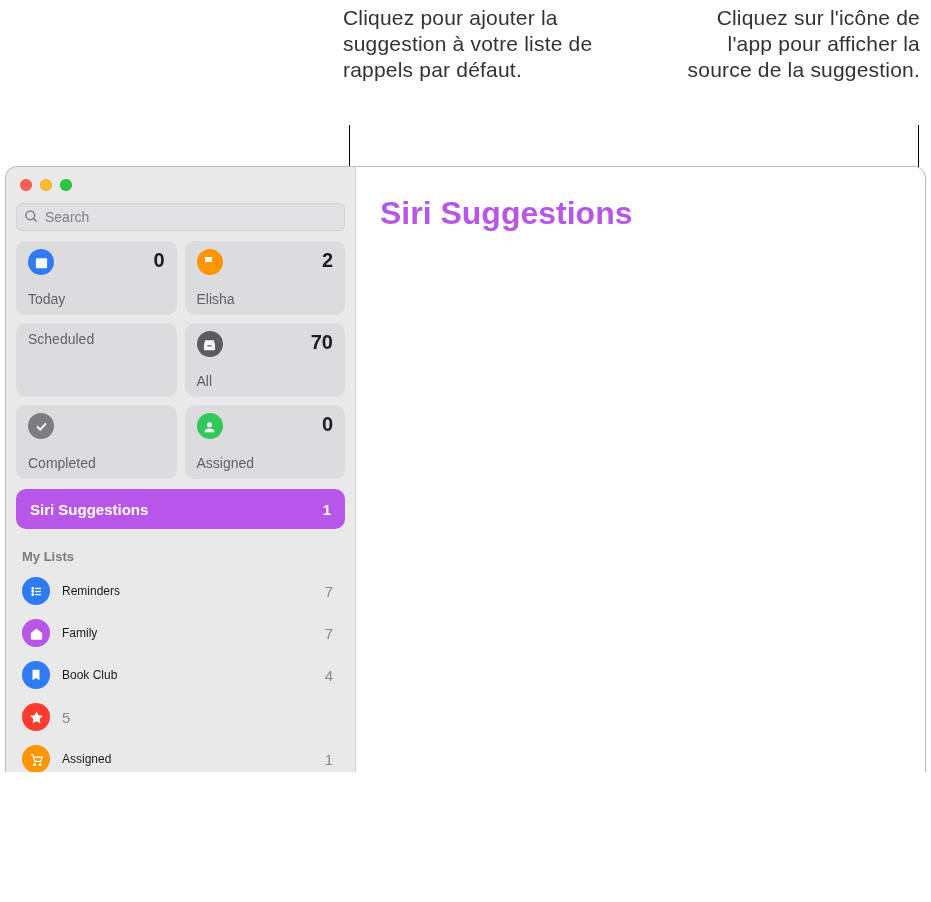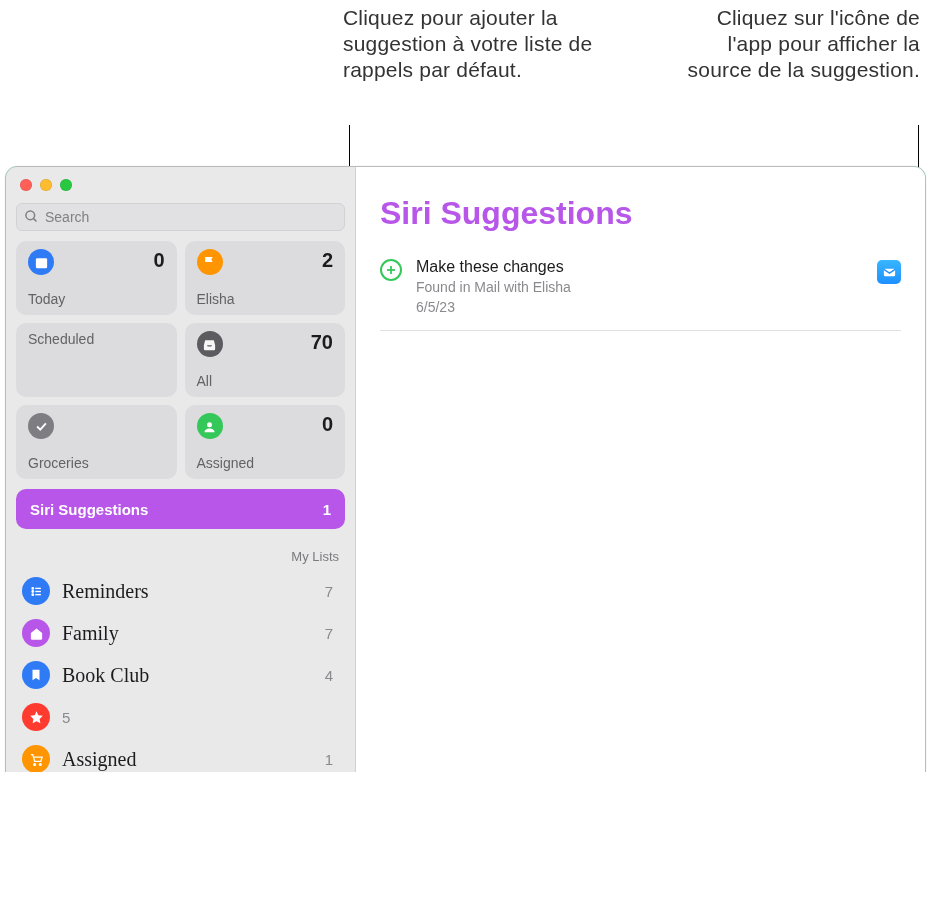--- a/index.html
+++ b/index.html
@@ -37,26 +37,26 @@
 
   .smart-grid { padding:0 10px; display:grid; grid-template-columns:1fr 1fr; grid-auto-rows:74px; gap:8px; }
   .smart { background:#dcdbde; border-radius:10px; padding:8px 12px; display:flex; flex-direction:column; justify-content:space-between; cursor:default; }
   .smart-top { display:flex; justify-content:space-between; align-items:flex-start; }
   .badge { width:26px; height:26px; border-radius:50%; display:flex; align-items:center; justify-content:center; color:#fff; }
   .smart .count { font-size:20px; font-weight:700; color:#1c1c1e; }
   .smart .label { font-size:14px; color:#636366; font-weight:500; }
 
   .siri-row { margin:10px 10px 0 10px; background:#b756e8; border-radius:10px; height:40px; display:flex; align-items:center; justify-content:space-between; padding:0 14px; color:#fff; font-weight:600; font-size:15px; }
 
-  .section-title { padding:20px 16px 6px 16px; font-size:13px; color:#7a7a7e; font-weight:400;text-align:right; }
+  .section-title { padding:20px 16px 6px 16px; font-size:13px; color:#7a7a7e; font-weight:700; }
 
   .my-lists { flex:1; overflow:hidden; padding:0 6px; }
   .list-item { display:flex; align-items:center; height:42px; padding:0 10px; border-radius:6px; }
   .list-item .licon { width:28px; height:28px; border-radius:50%; display:flex; align-items:center; justify-content:center; color:#fff; margin-right:12px; flex-shrink:0; }
-  .list-item .lname { flex:1; font-size:20px; color:#1c1c1e;font-family:Liberation Serif, serif; }
+  .list-item .lname { flex:1; font-size:12px; color:#1c1c1e; }
   .list-item .lcount { font-size:15px; color:#8a8a8e; padding-right:6px; }
 
   .footer { height:40px; border-top:1px solid #d0d0d1; display:flex; align-items:center; padding:8px 14px; color:#808085; font-size:14px; gap:8px; }
 
   .main { flex:1; background:#fff; padding:28px 24px 0 24px; }
   .main-title { font-size:32px; font-weight:800; color:#b756e8; margin:0 0 18px 0; }
   .sugg-row { display:flex; align-items:flex-start; padding:8px 0 14px 0; border-bottom:1px solid #e2e2e4; }
   .add-btn { width:22px; height:22px; border-radius:50%; border:2px solid #34c759; color:#34c759; background:#fff; display:flex; align-items:center; justify-content:center; margin-right:14px; margin-top:1px; cursor:pointer; flex-shrink:0; }
   .add-btn svg { display:block; }
   .sugg-body { flex:1; }
@@ -146,21 +146,21 @@
 
         <div class="smart">
           <div class="smart-top">
             <div class="badge" style="background: rgb(125, 125, 130);">
               <svg width="15" height="15" viewBox="0 0 24 24" fill="none" stroke="#fff" stroke-width="3">
                   <polyline points="5 12 10 17 19 7"></polyline>
                 </svg>
             </div>
             <div class="count"></div>
           </div>
-          <div class="label">Groceries</div>
+          <div class="label">Completed</div>
         </div>
 
         <div class="smart">
           <div class="smart-top">
             <div class="badge" style="background: rgb(52, 199, 89);">
               <svg width="15" height="15" viewBox="0 0 24 24" fill="#fff">
                   <circle cx="12" cy="9" r="4"></circle>
                   <path d="M4 21c0-4 4-6 8-6s8 2 8 6"></path>
                 </svg>
             </div>
@@ -239,35 +239,16 @@
               <line x1="8" y1="12" x2="16" y2="12"></line>
             </svg>
         </span>
         <span>Add List</span>
       </div>
     </div>
 
     <div class="main">
       <h1 class="main-title">Siri Suggestions</h1>
 
-      <div class="sugg-row">
-        <div class="add-btn">
-          <svg width="12" height="12" viewBox="0 0 24 24" fill="none" stroke="#34c759" stroke-width="3.5">
-              <line x1="12" y1="4" x2="12" y2="20"></line>
-              <line x1="4" y1="12" x2="20" y2="12"></line>
-            </svg>
-        </div>
-        <div class="sugg-body">
-          <div class="sugg-title">Make these changes</div>
-          <div class="sugg-sub">Found in Mail with Elisha</div>
-          <div class="sugg-sub">6/5/23</div>
-        </div>
-        <div class="mail-icon">
-          <svg width="15" height="15" viewBox="0 0 24 24" fill="none" stroke="#fff" stroke-width="2">
-              <rect x="3" y="6" width="18" height="12" rx="2" fill="#fff" stroke="none"></rect>
-              <polyline points="3 7 12 13 21 7" fill="none" stroke="#1e90ff" stroke-width="2"></polyline>
-            </svg>
-        </div>
-      </div>
     </div>
 
   </div>
 </div>
 
 </body></html>

